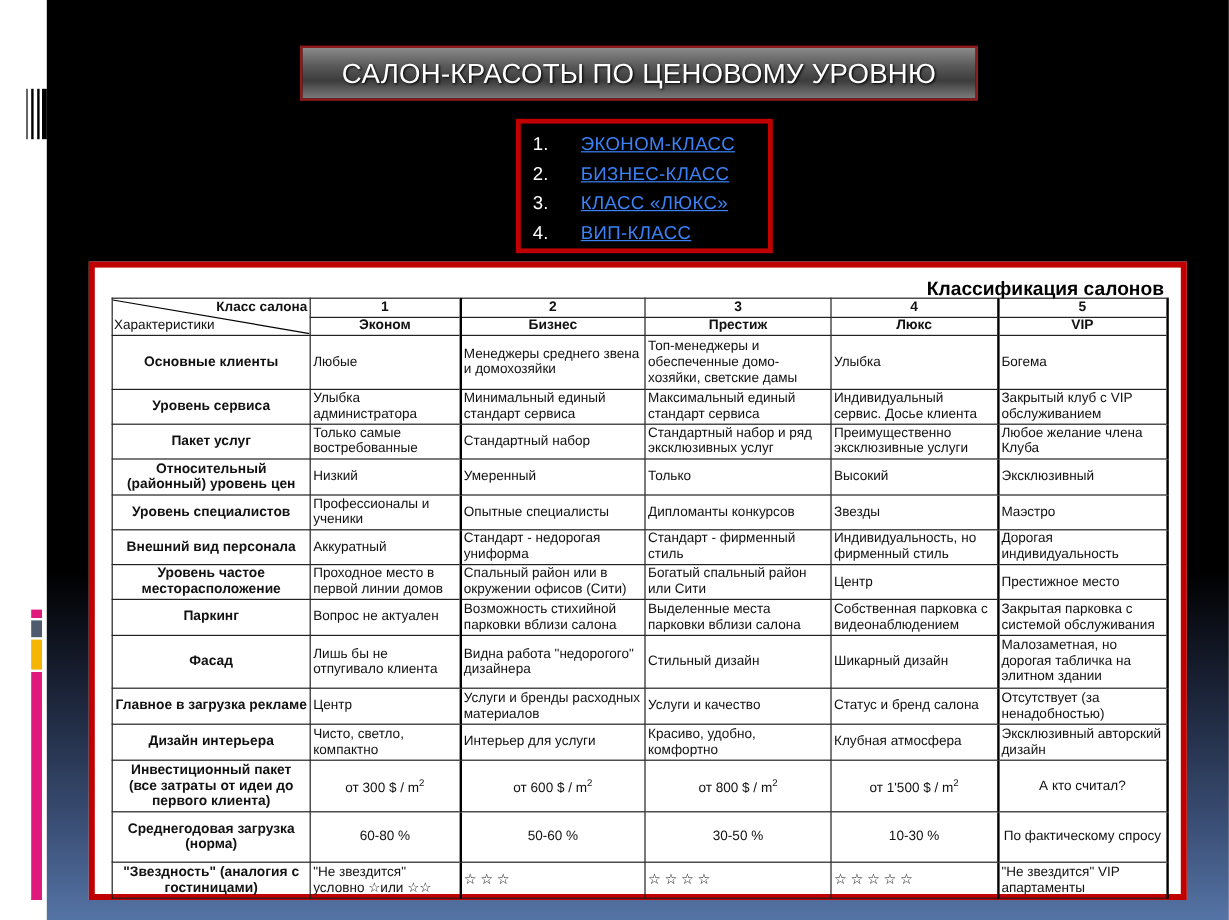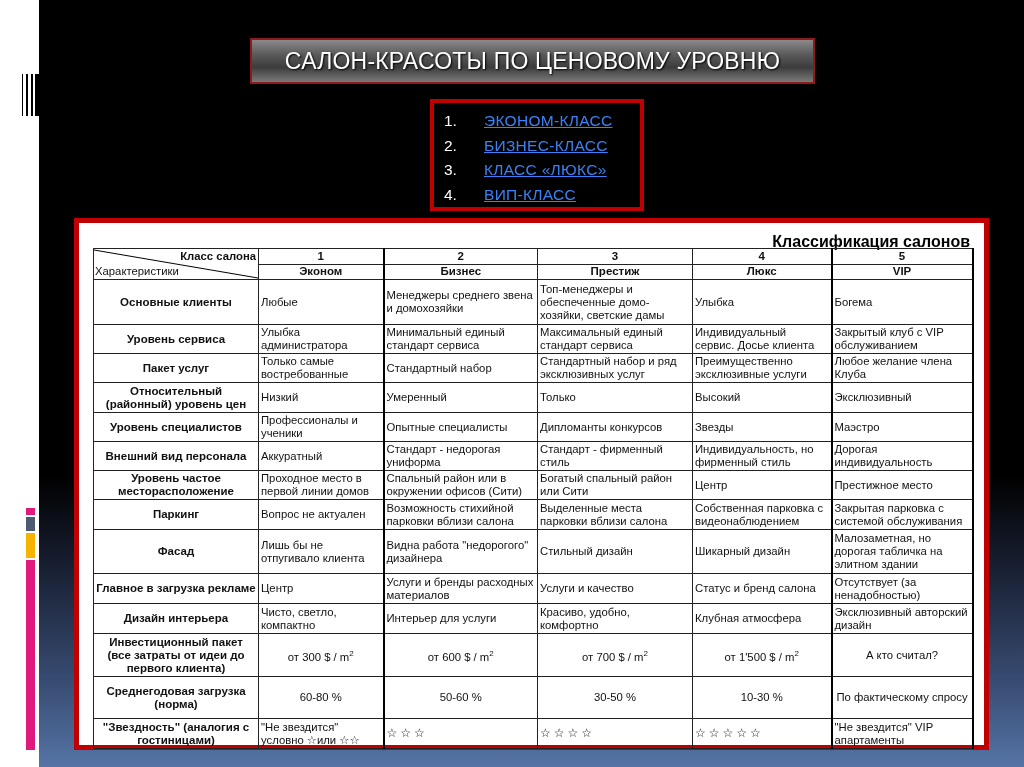--- a/index.html
+++ b/index.html
@@ -204,21 +204,21 @@
         <td>Чисто, светло, компактно</td>
         <td class="thick-l">Интерьер для услуги</td>
         <td>Красиво, удобно, комфортно</td>
         <td>Клубная атмосфера</td>
         <td class="thick-l thick-r">Эксклюзивный авторский дизайн</td>
       </tr>
       <tr style="height:43px">
         <td class="rowh">Инвестиционный пакет (все затраты от идеи до первого клиента)</td>
         <td class="center"><span>от 300 $ / m</span><sup>2</sup></td>
         <td class="center thick-l"><span>от 600 $ / m</span><sup>2</sup></td>
-        <td class="center"><span>от 700 $ / m</span><sup>2</sup></td>
+        <td class="center"><span>от 800 $ / m</span><sup>2</sup></td>
         <td class="center"><span>от 1'500 $ / m</span><sup>2</sup></td>
         <td class="center thick-l thick-r">А кто считал?</td>
       </tr>
       <tr style="height:42px">
         <td class="rowh">Среднегодовая загрузка (норма)</td>
         <td class="center">60-80 %</td>
         <td class="center thick-l">50-60 %</td>
         <td class="center">30-50 %</td>
         <td class="center">10-30 %</td>
         <td class="center thick-l thick-r">По фактическому спросу</td>

